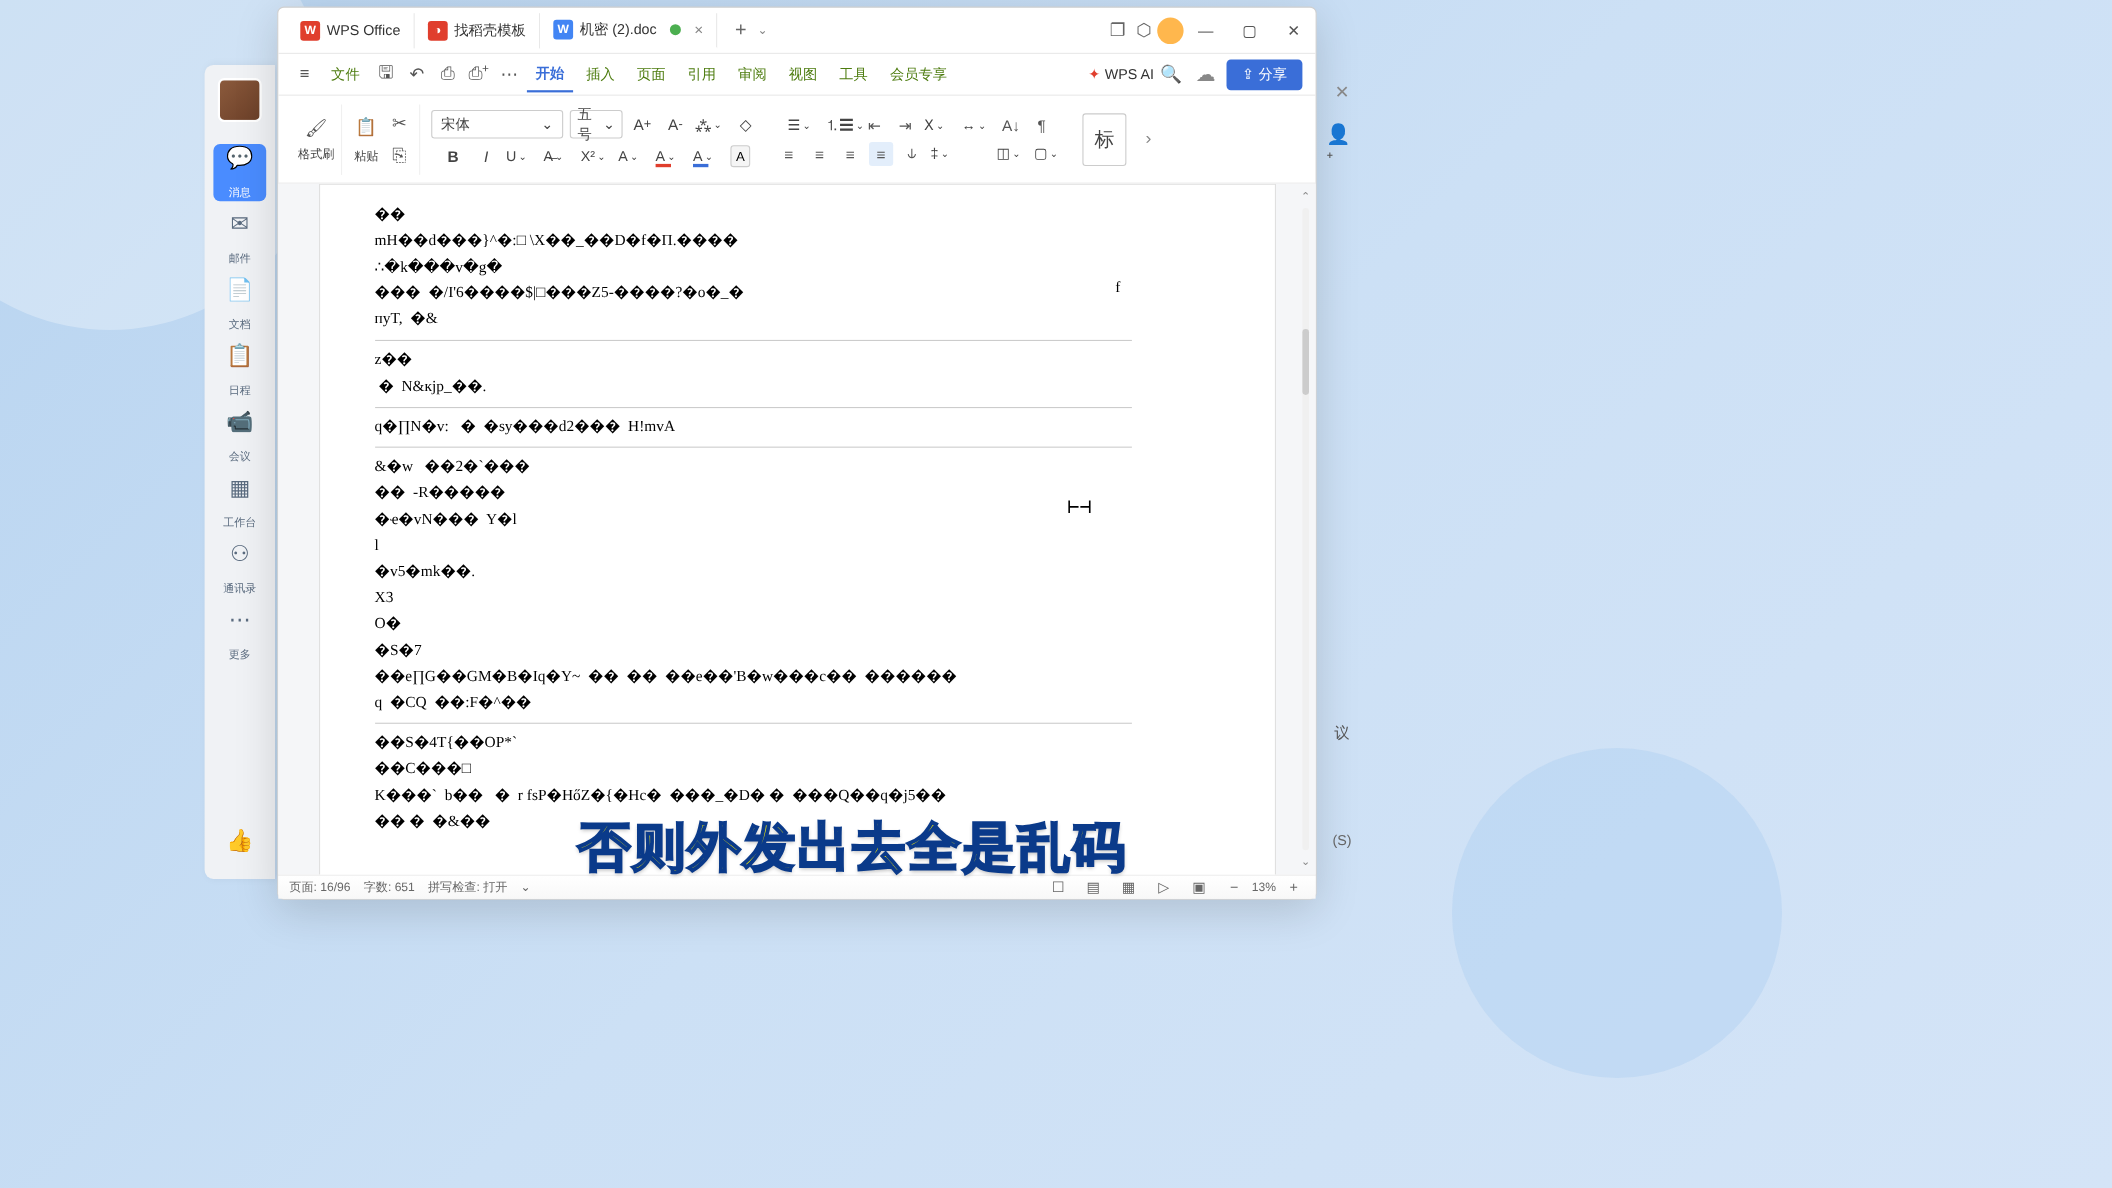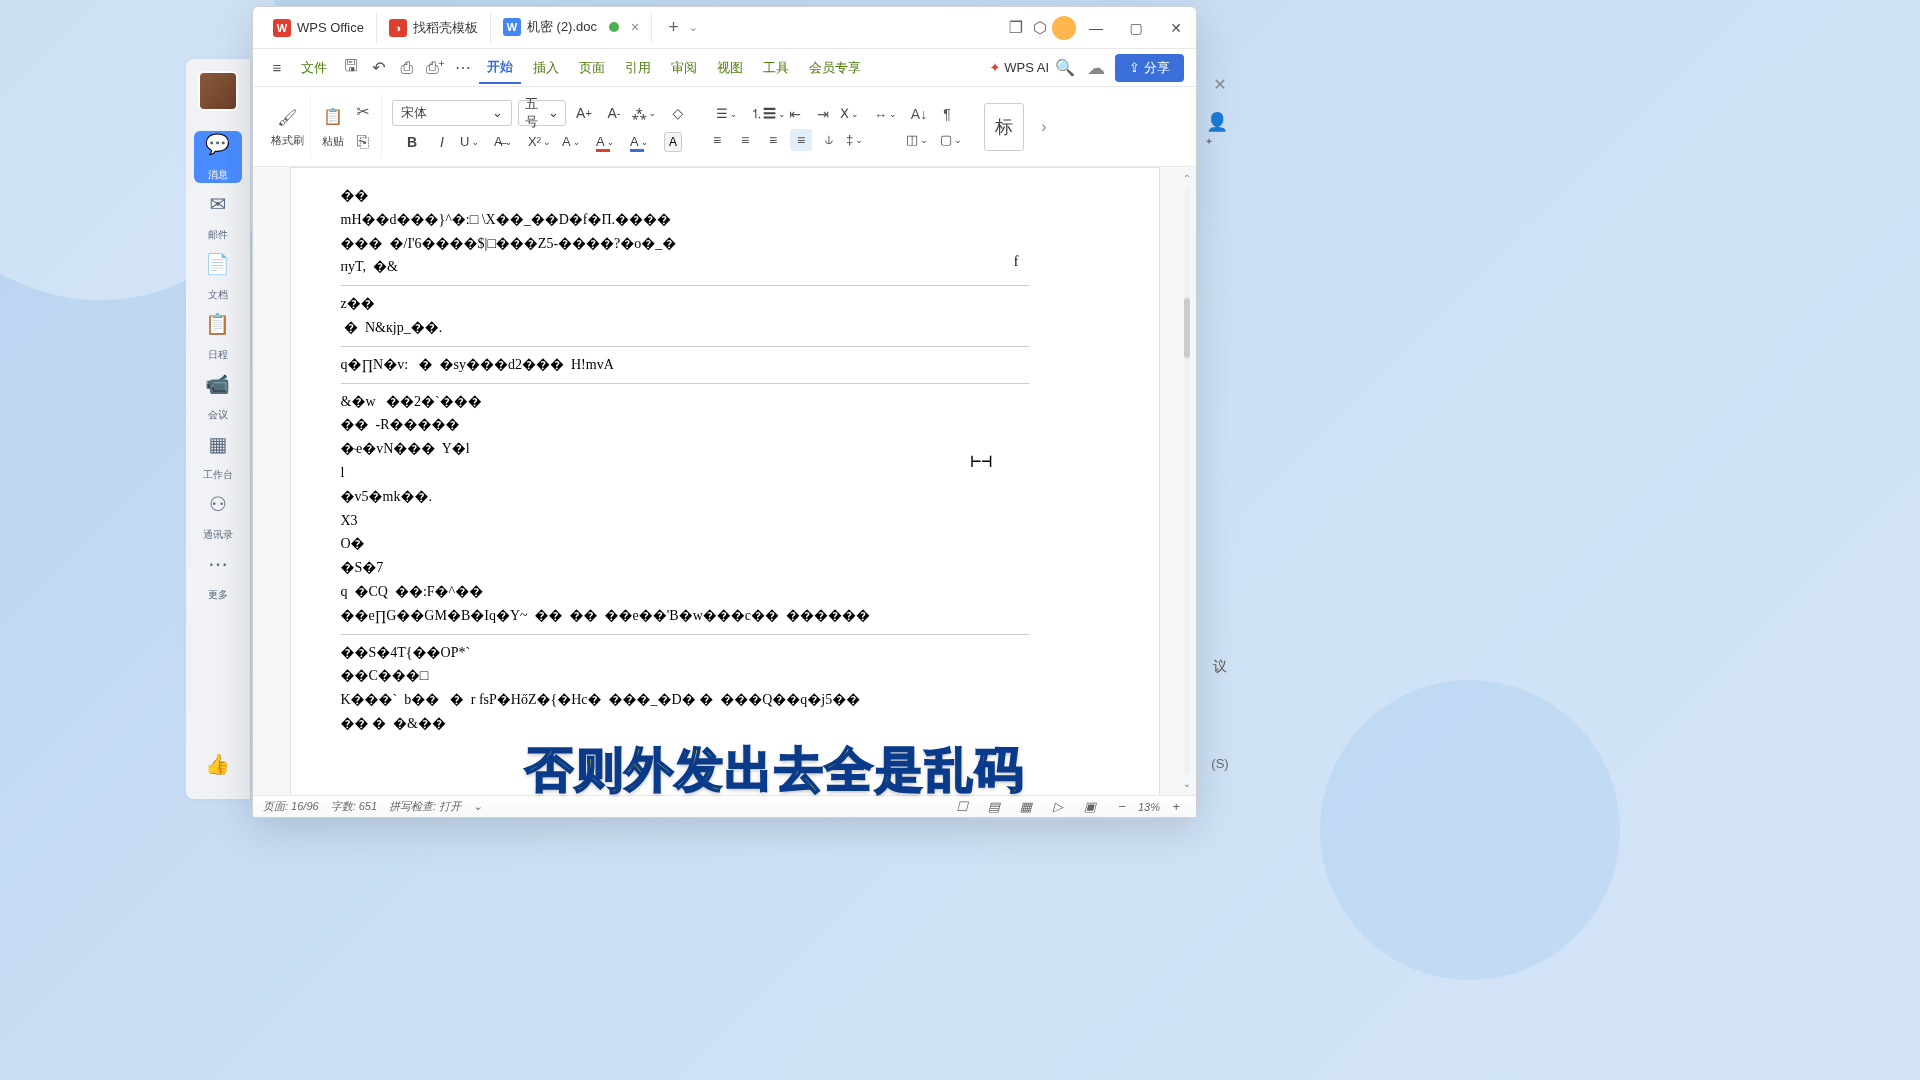--- a/index.html
+++ b/index.html
@@ -187,21 +187,20 @@
 .right-user { width: 28px; height: 28px; display: flex; align-items: center; justify-content: center; color: #555; font-size: 18px; }
 .right-text { writing-mode: horizontal-tb; font-size: 14px; color: #555; margin-top: 490px; }
 .right-s { margin-top: 60px; font-size: 13px; color: #666; }
 
 .statusbar {
   height: 22px; display: flex; align-items: center;
   padding: 0 10px; font-size: 11px; color: #666;
   border-top: 1px solid #e8e8e8;
   gap: 12px;
   background: linear-gradient(#fff,#f8f8f8);
-  font-style: italic;
 }
 .status-spacer { flex: 1; }
 .status-icon { width: 20px; height: 20px; display: flex; align-items: center; justify-content: center; cursor: pointer; font-size: 13px; color: #666; }
 .zoom { display: flex; align-items: center; gap: 6px; }
 
 .subtitle-overlay {
   position: absolute; left: 525px; top: 738px;
   font-size: 48px; font-weight: bold;
   color: #fff200;
   -webkit-text-stroke: 2px #0a3a8a;
@@ -390,39 +389,40 @@
       <div class="style-box">标</div>
     </div>
     <div class="arrow-next">›</div>
   </div>
 
   <div class="document-area">
     <div class="page">
       <p>��</p>
       <p>mH��d���}^�:□ \X��_��D�f�Π.����</p>
       <p></p>
+      <p>∴�k���v�g�</p>
       <p>���  �/I'6����$|□���Z5-����?�o�_�</p>
       <p>пyT,  �&amp;</p>
       <div class="hsep"></div>
       <p>z��</p>
       <p></p>
       <p> �  N&amp;кjp_��.</p>
       <div class="hsep"></div>
       <p>q�∏N�v:   �  �sy���d2���  H!mvA</p>
       <div class="hsep"></div>
       <p>&amp;�w   ��2�`���</p>
       <p>��  -R�����</p>
       <p>�ҽ�vN���  Y�l</p>
       <p>l</p>
       <p>�v5�mk��.</p>
       <p>X3</p>
       <p>O�</p>
       <p>�S�7</p>
+      <p>��e∏G��GM�B�Iq�Y~  ��  ��  ��e��'B�w���c��  ������</p>
       <p>q  �CQ  ��:F�^��</p>
-      <p>��e∏G��GM�B�Iq�Y~  ��  ��  ��e��'B�w���c��  ������</p>
       <div class="hsep"></div>
       <p>��S�4T{��OP*`</p>
       <p>��C���□</p>
       <p>K���`  b��   �  r fsP�HőZ�{�Hc�  ���_�D� �  ���Q��q�j5��</p>
       <p>�� �  �&amp;��</p>
 
       <span class="ff">f</span>
       <span class="cursor-mark">⊢⊣</span>
     </div>
     <div class="vscroll">

